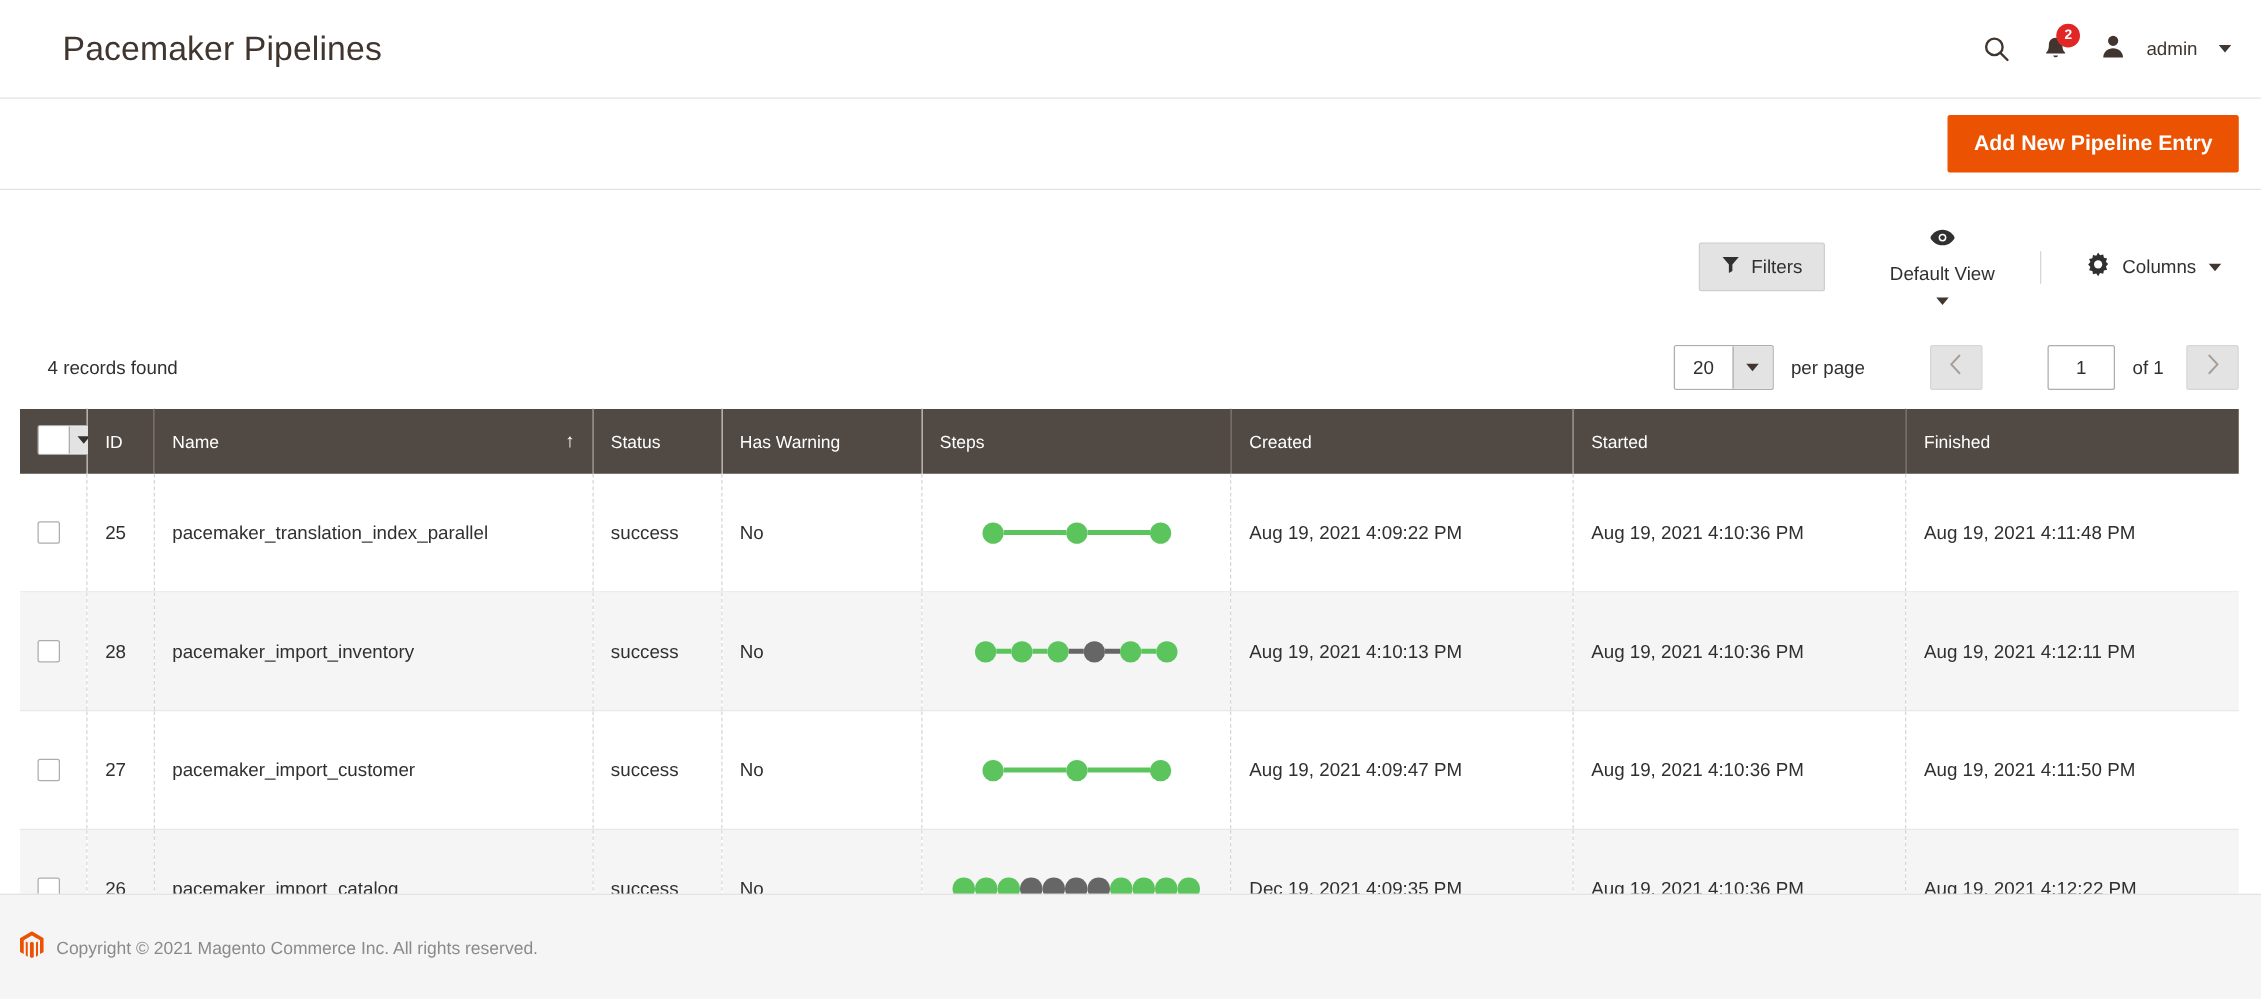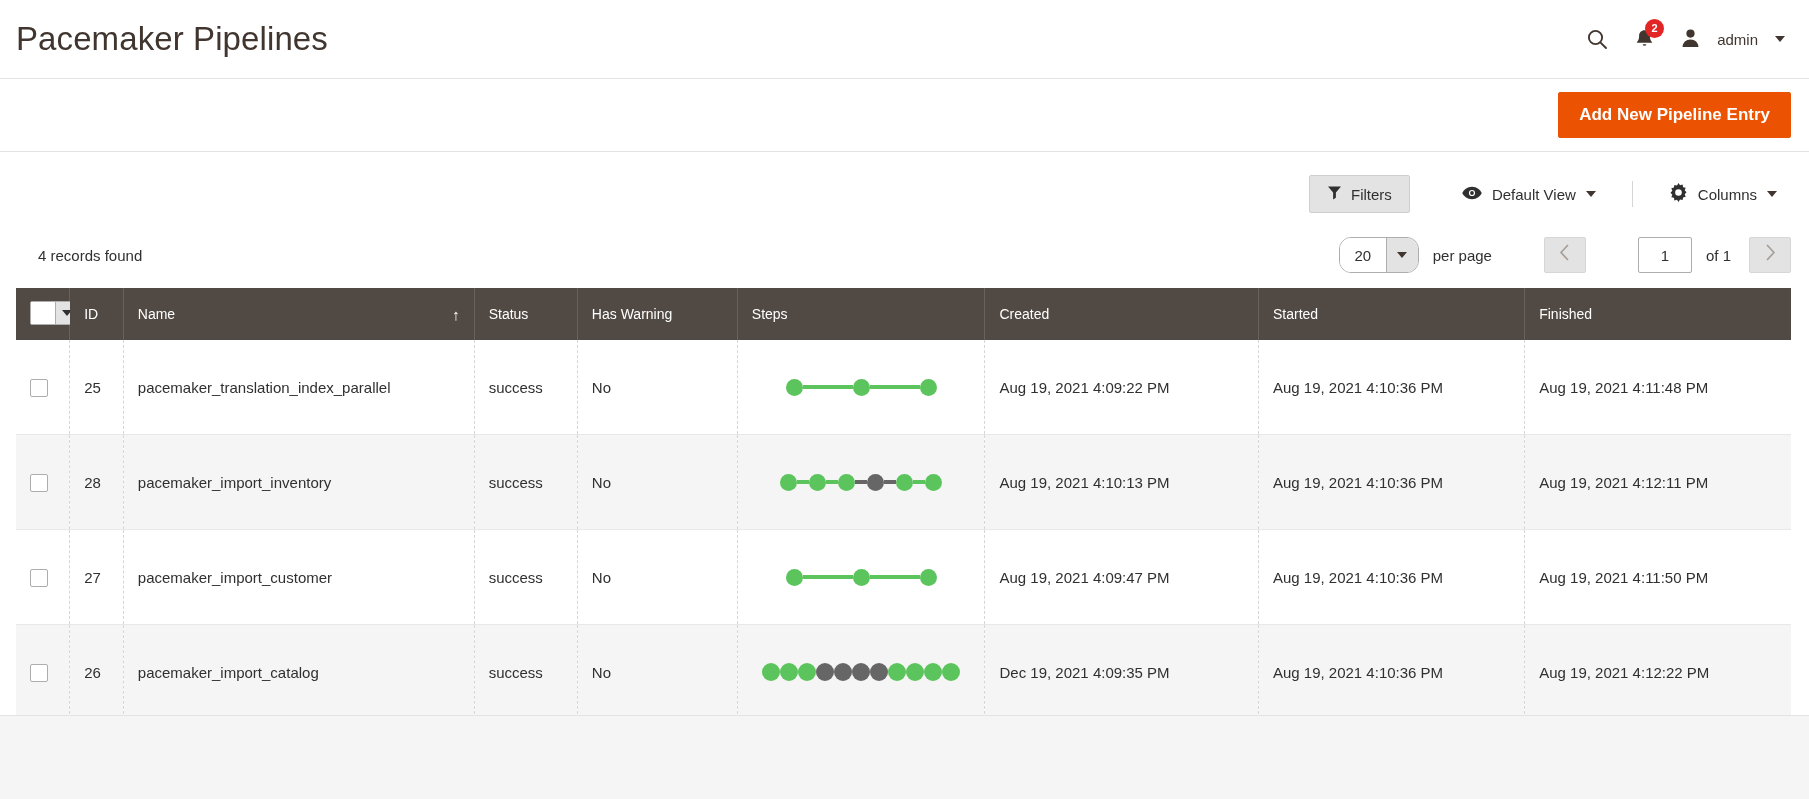--- a/index.html
+++ b/index.html
@@ -13,24 +13,25 @@
 
   
   .page-header {
     height: 78px;
     display: flex;
     align-items: center;
     padding: 0 18px 0 16px;
     background: #ffffff;
   }
   .page-title {
-    font-size: 33px;
+    font-size: 27px;
     font-weight: 400;
     color: #41362f;
     letter-spacing: .1px;
+    margin-left: 34px;
   }
   .header-spacer { flex: 1 1 auto; }
   .header-tools {
     display: flex;
     align-items: center;
     gap: 26px;
     padding-right: 6px;
   }
   .icon-btn {
     display: inline-flex;
@@ -120,21 +121,21 @@
     font-size: 15px;
     padding: 9px 14px;
     cursor: pointer;
   }
   .toolbar-sep {
     width: 1px;
     height: 26px;
     background: #d6d6d6;
     margin: 0 6px;
   }
-  .tb-spacer-left { margin-left: 22px; }
+  .tb-spacer-left { margin-left: 22px; flex-direction: column; }
 
   
   .records-row {
     display: flex;
     align-items: center;
     padding: 20px 18px 0 22px;
     height: 62px;
   }
   .records-found {
     font-size: 15px;
@@ -144,21 +145,21 @@
   .pager {
     margin-left: auto;
     display: flex;
     align-items: center;
     gap: 0;
   }
   .perpage-select {
     display: flex;
     align-items: stretch;
     border: 1px solid #adadad;
-    border-radius: 12px;
+    border-radius: 2px;
     height: 36px;
     cursor: pointer;
     overflow: hidden;
     justify-content: space-between;
   }
   .perpage-value {
     display: flex;
     align-items: center;
     justify-content: center;
     min-width: 46px;
@@ -573,14 +574,25 @@
           </td>
           <td>Dec 19, 2021 4:09:35 PM</td>
           <td>Aug 19, 2021 4:10:36 PM</td>
           <td>Aug 19, 2021 4:12:22 PM</td>
         </tr>
       </tbody>
   </table>
 </div>
 
 <div class="page-footer">
+  <div class="copyright">
+    <span>
+      <svg width="19" height="22" viewBox="0 0 19 22" aria-hidden="true">
+        <path d="M9.5 0L0 5.5v11L3 18.2V7.2l6.5-3.8L16 7.2v11l3-1.7v-11z" fill="#eb5202"></path>
+        <path d="M8 9.2v11.3l1.5.9 1.5-.9V9.2L9.5 8.3z" fill="#eb5202"></path>
+        <path d="M4.6 8.1v11.3l1.6.9V9z" fill="#eb5202"></path>
+        <path d="M14.4 8.1L12.8 9v11.3l1.6-.9z" fill="#eb5202"></path>
+      </svg>
+    </span>
+    <span>Copyright © 2021 Magento Commerce Inc. All rights reserved.</span>
+  </div>
 
 </div>
 
 </body></html>

